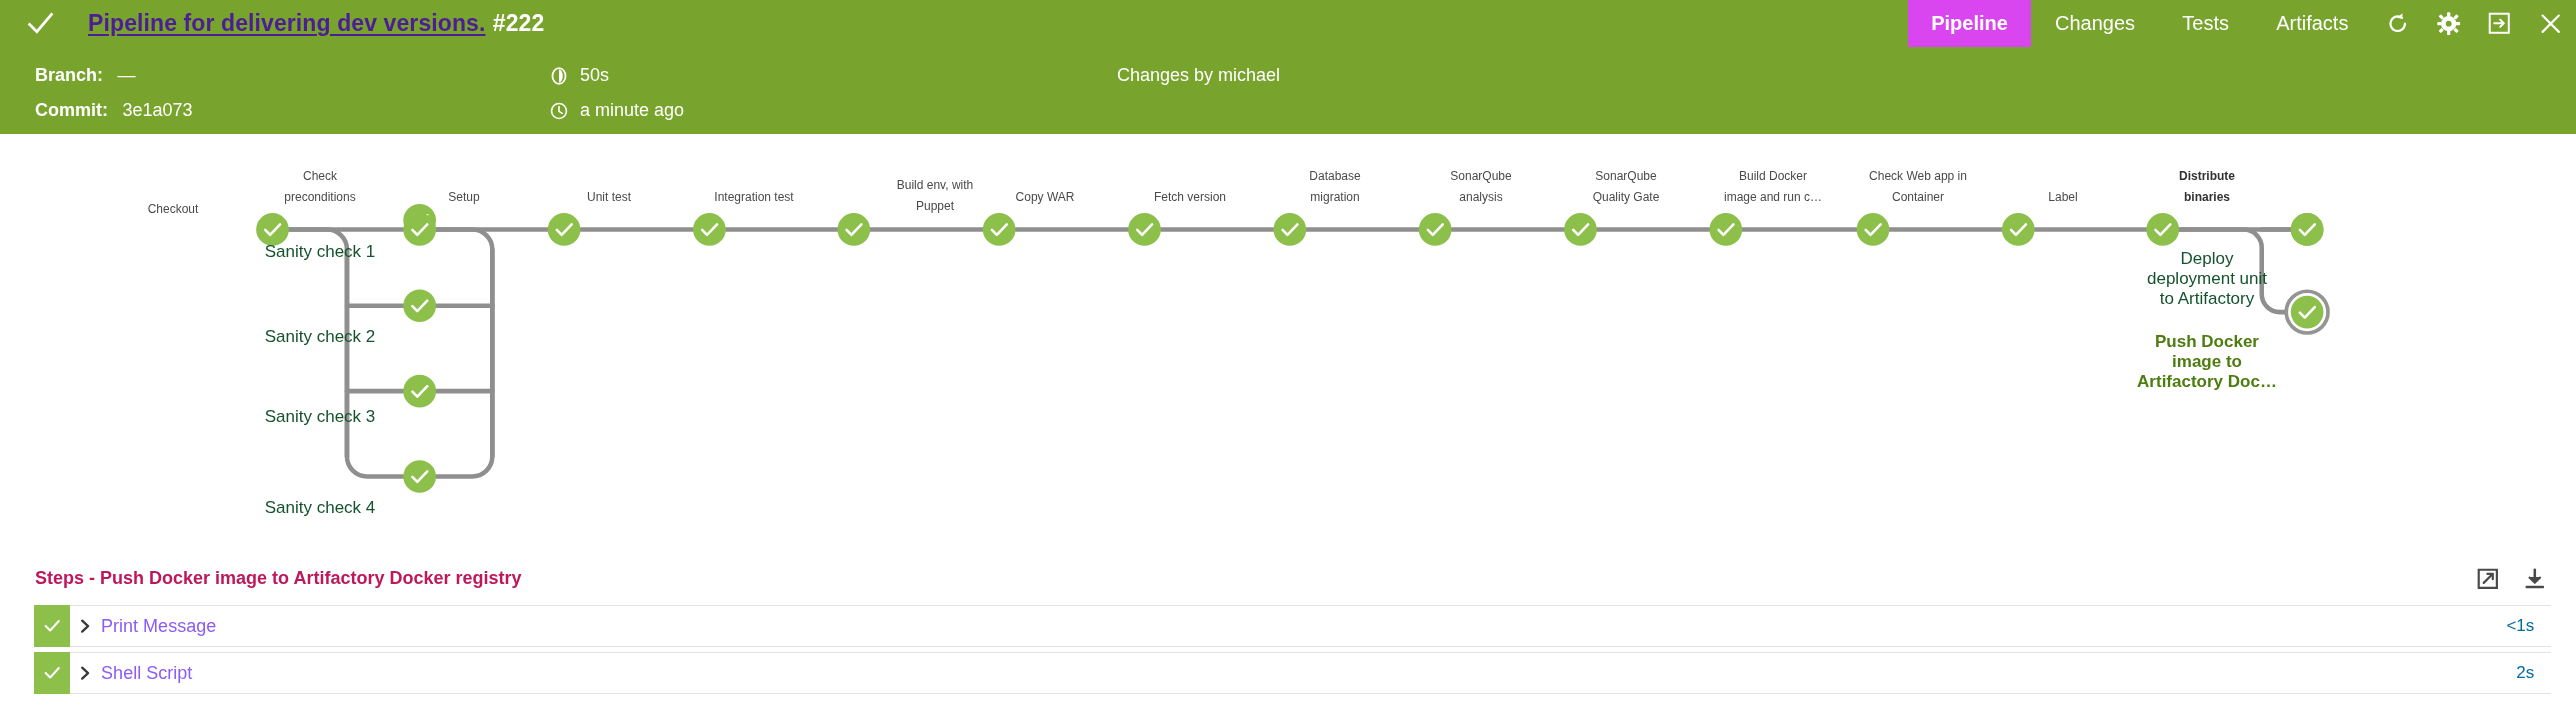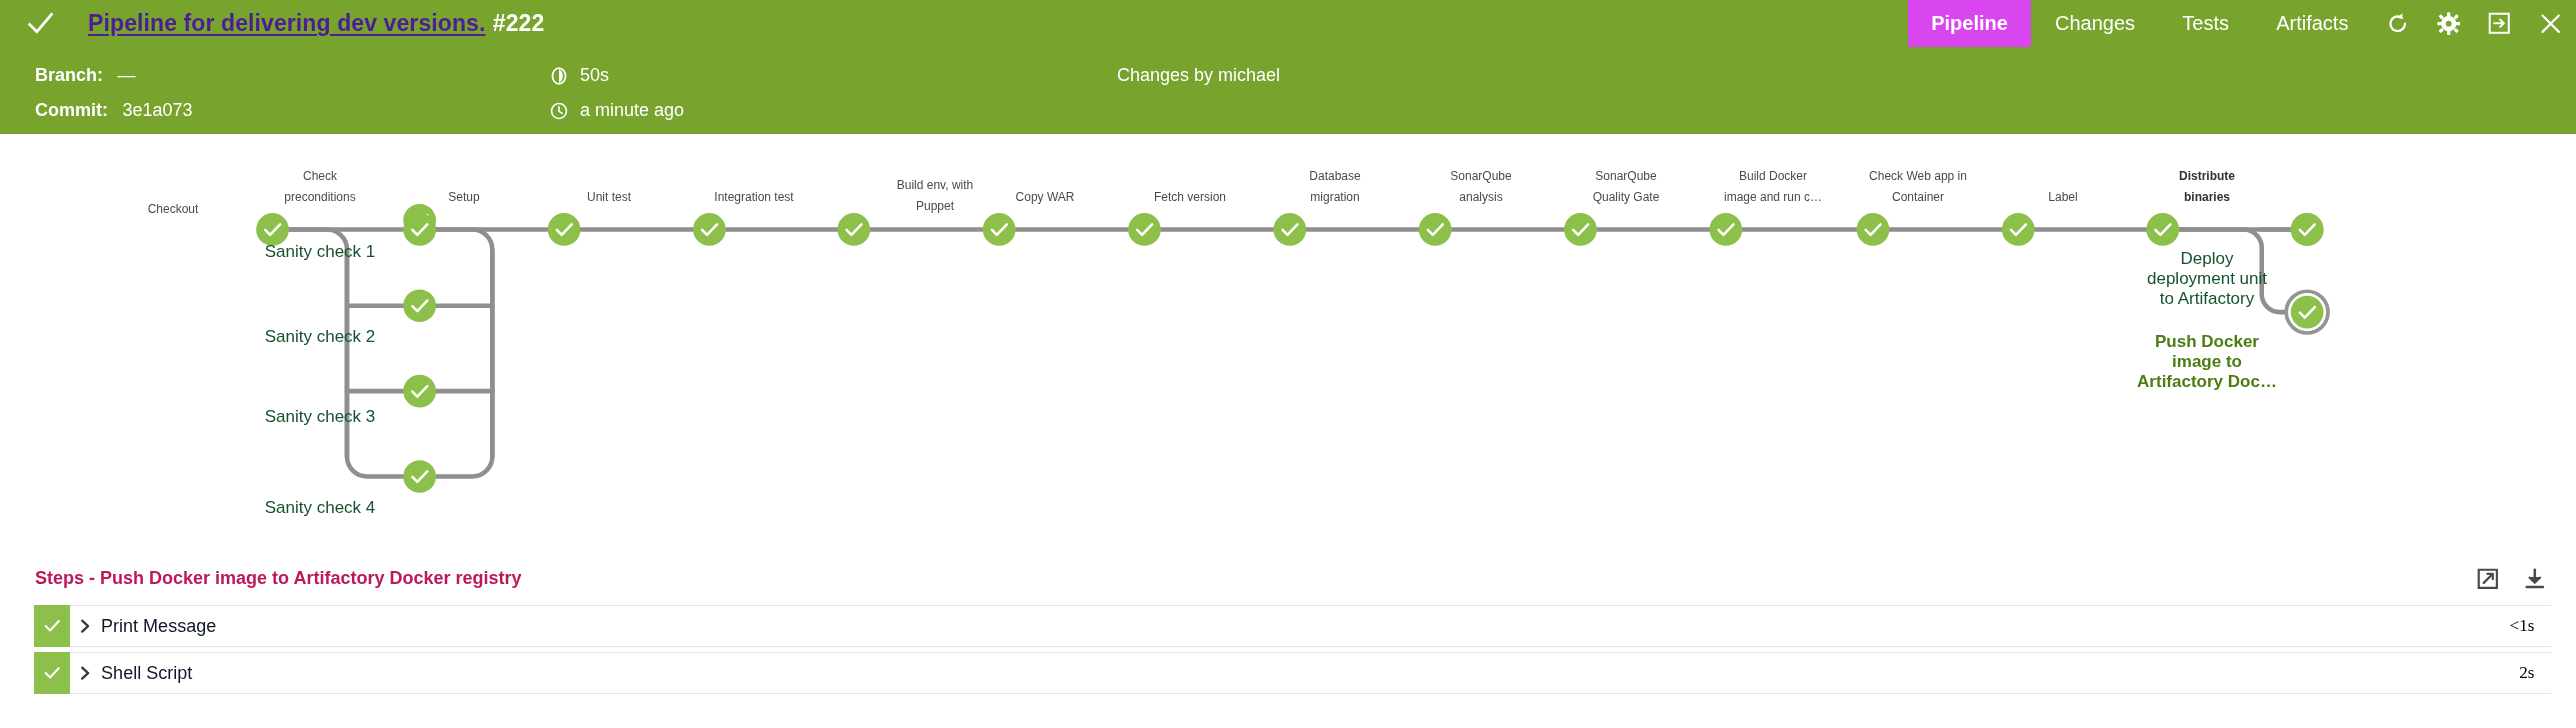--- a/index.html
+++ b/index.html
@@ -170,28 +170,27 @@
   .step-caret {
     width: 31px;
     display: flex; align-items: center; justify-content: center;
     color: #4a4a4a;
     font-size: 18px;
     font-weight: bold;
     cursor: pointer;
   }
   .step-name {
     font-size: 18px;
-    color: #0f172a;
+    color: #8b5cf6;
   }
   .step-dur {
     position: absolute;
     right: 16.3px;
     font-size: 17px;
-    color: #000000;
-    font-family: Liberation Serif, serif;
+    color: #0369a1;
   }
 </style>
 </head>
 <body>
 
 <div class="header">
 
   <div class="header-top">
     <span class="status-check">
       <svg width="31" height="31" viewBox="0 0 34 34">

